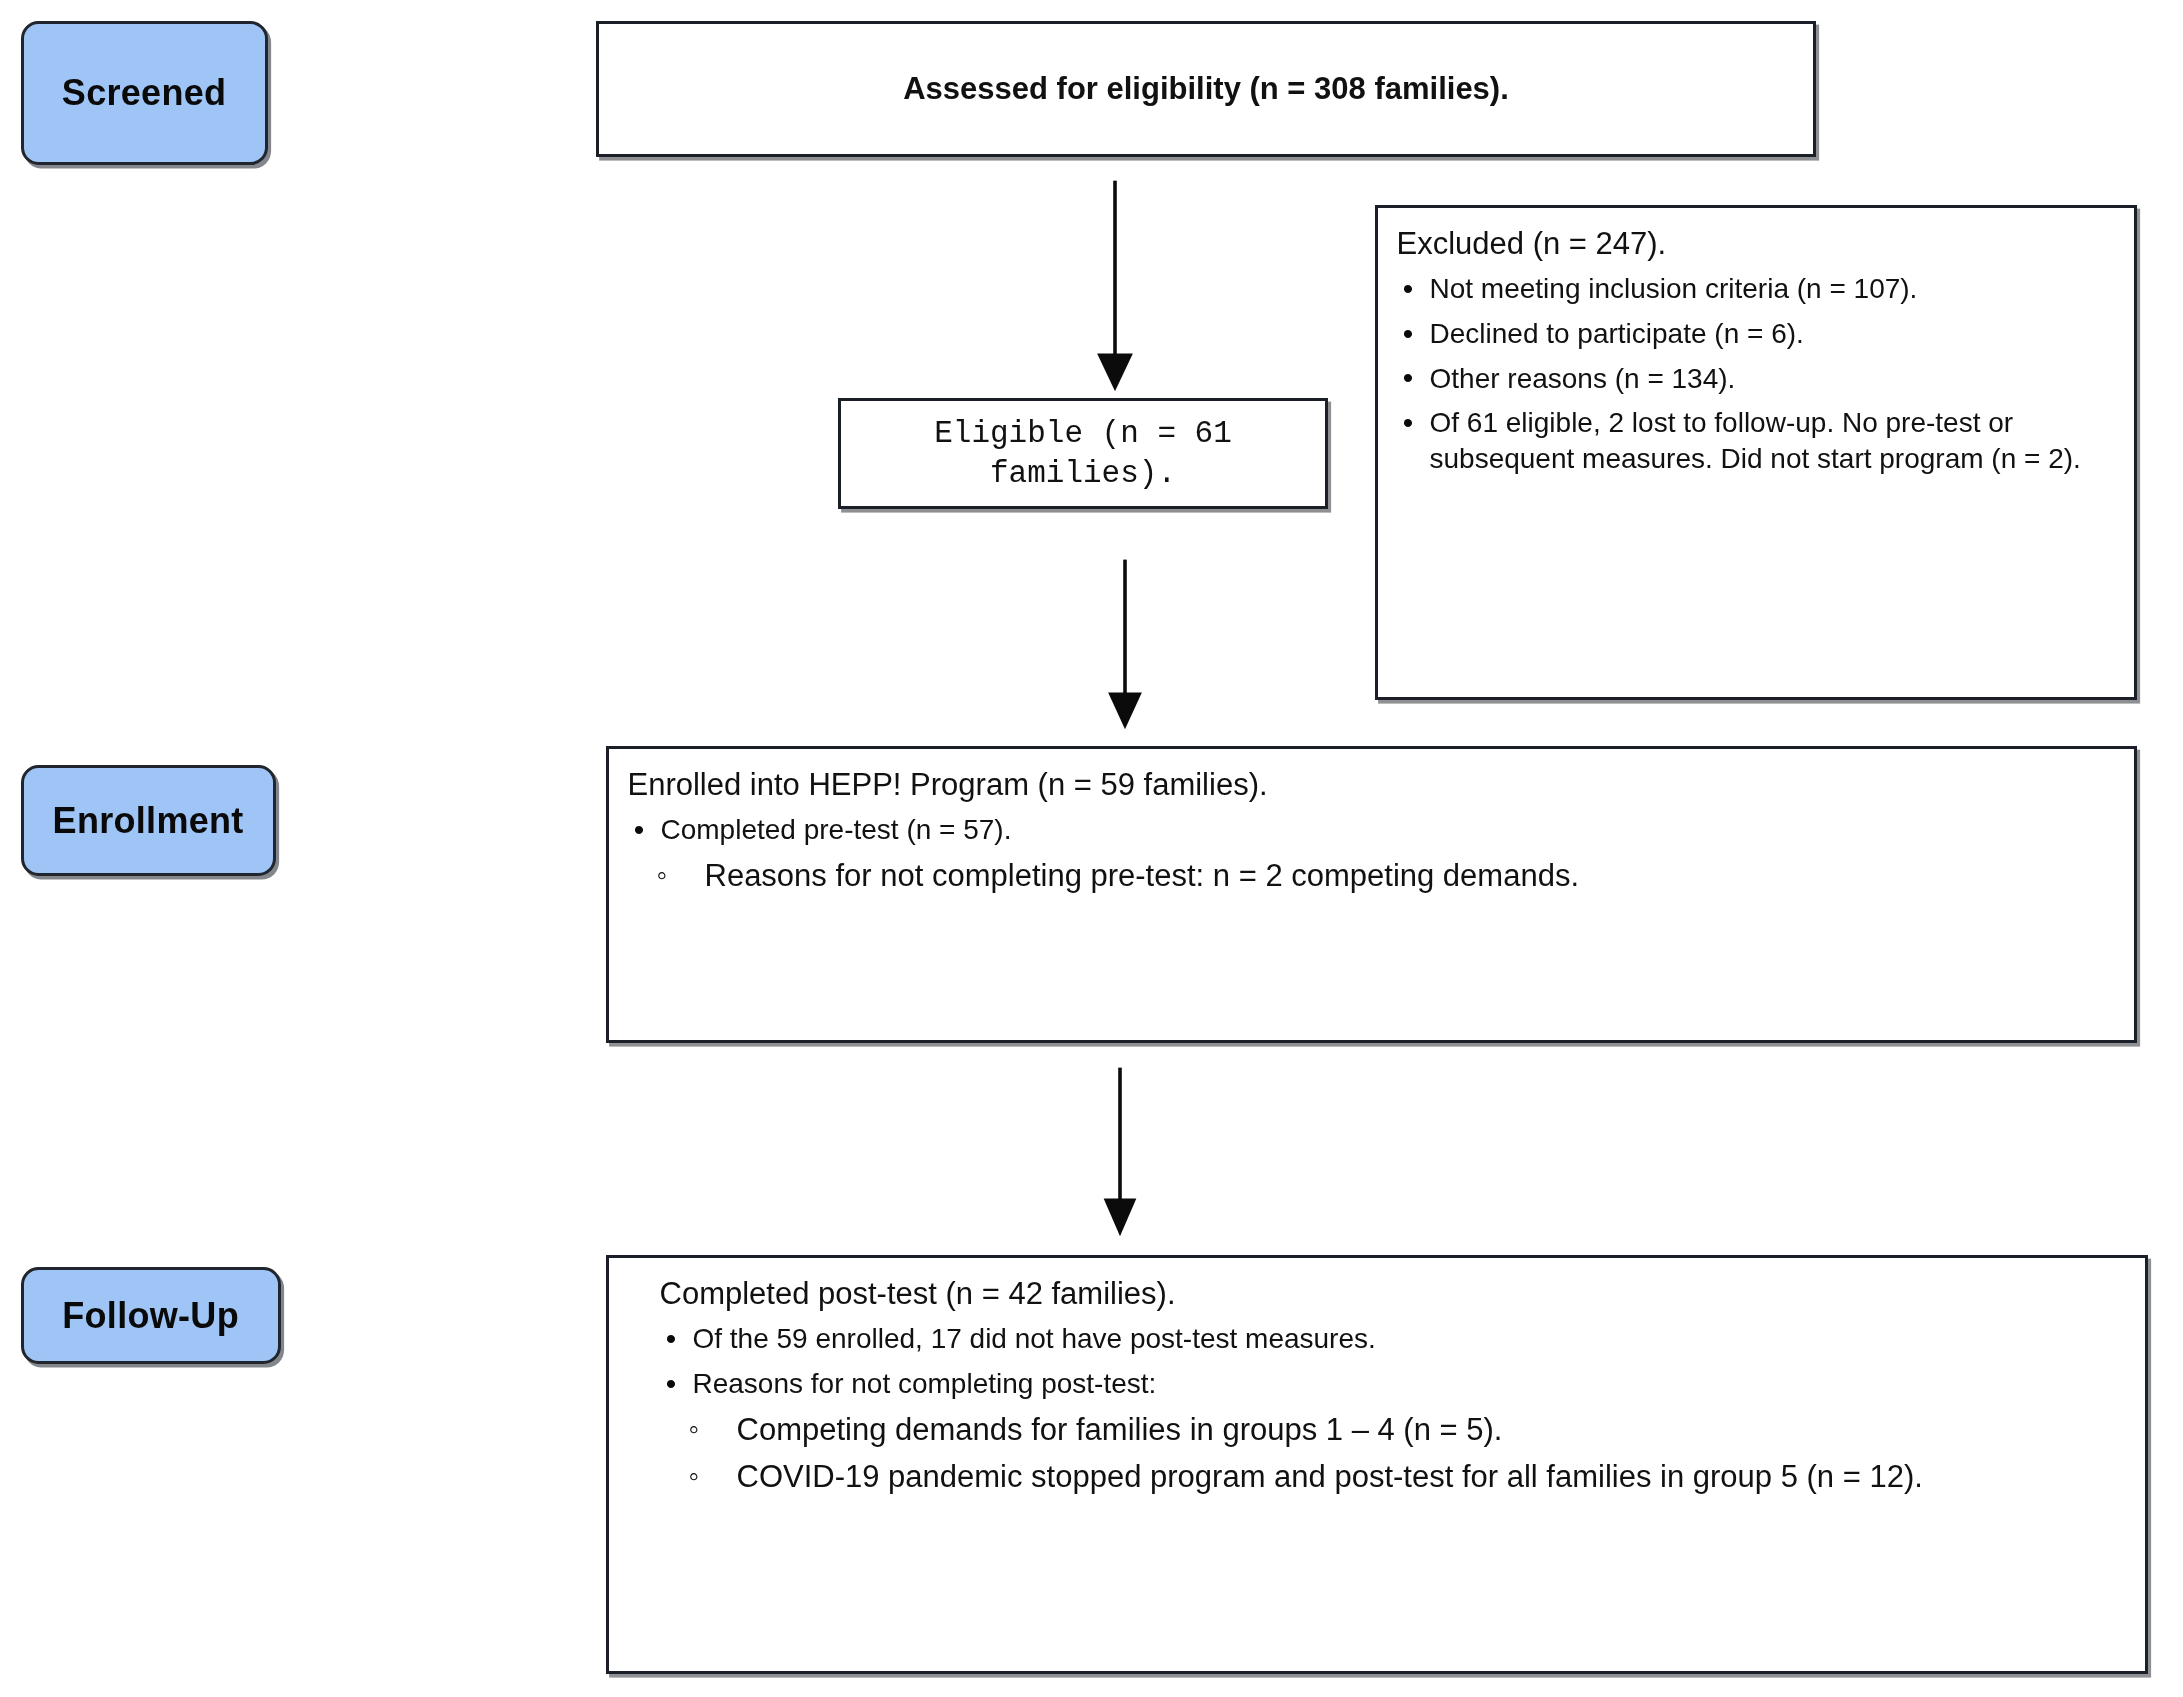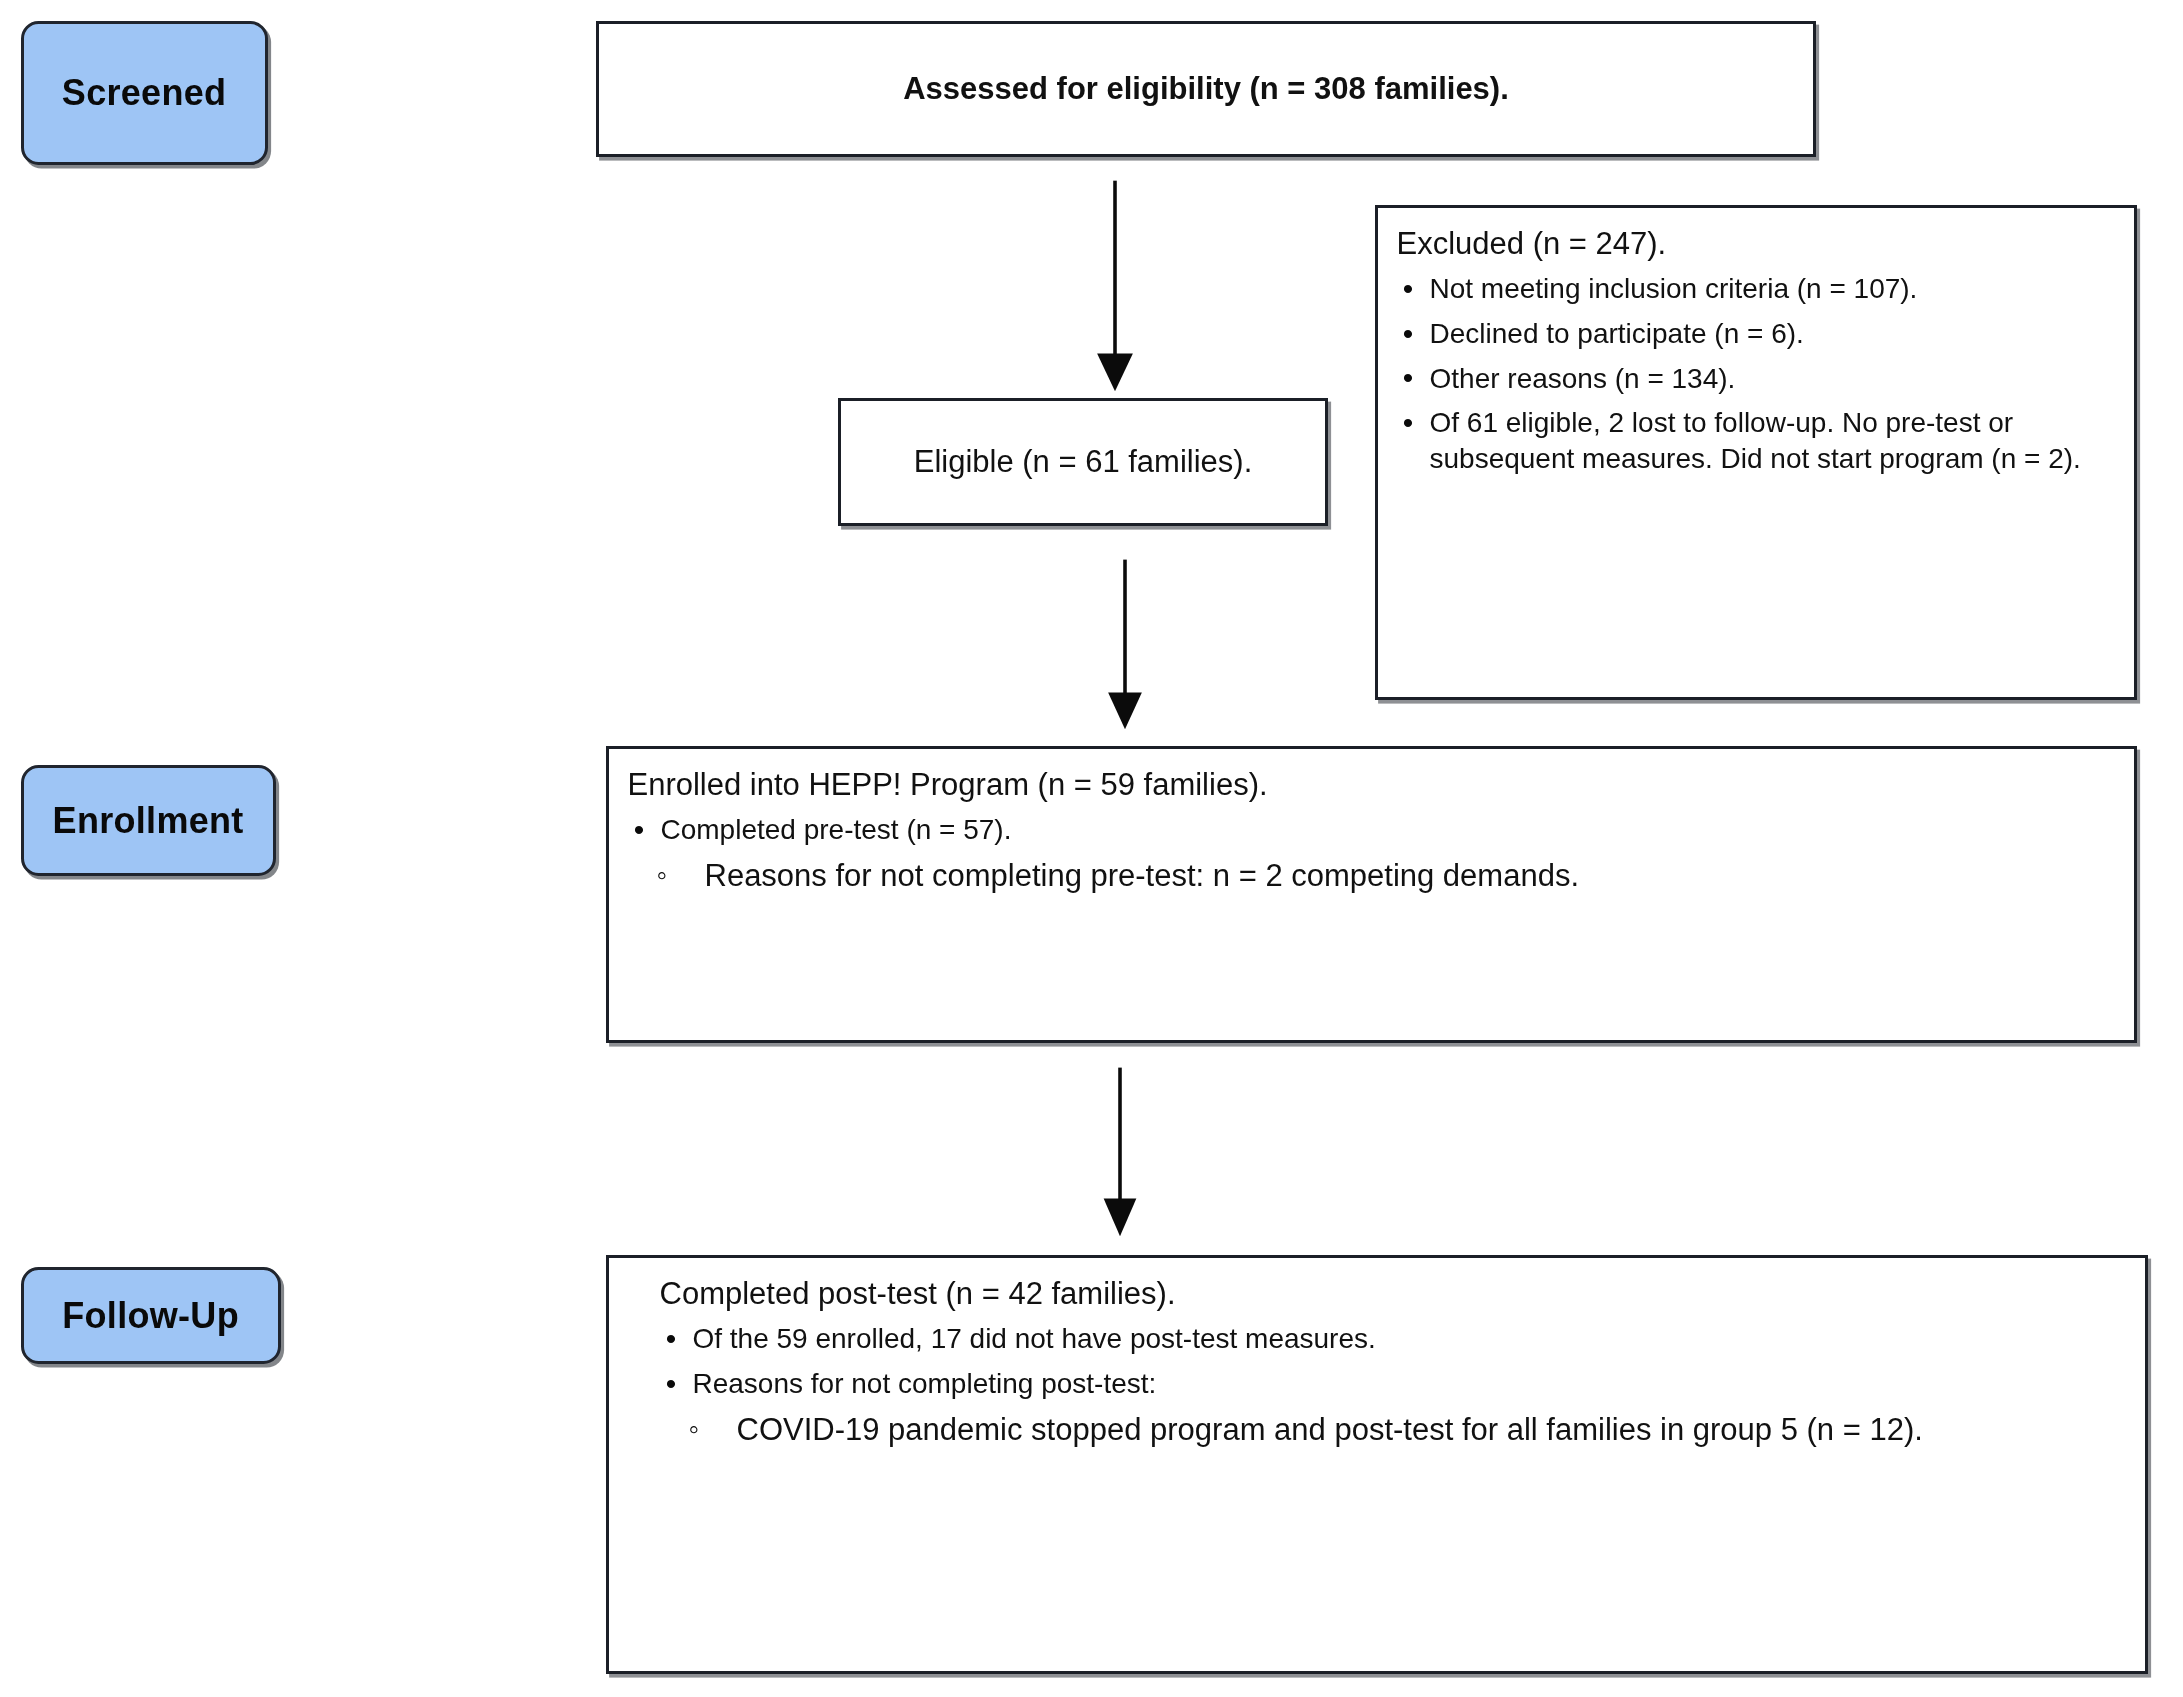--- a/index.html
+++ b/index.html
@@ -138,21 +138,21 @@
       <div class="ctext">Excluded (n = 247).</div>
       <ul class="lv1">
         <li>Not meeting inclusion criteria (n = 107).</li>
         <li>Declined to participate (n = 6).</li>
         <li>Other reasons (n = 134).</li>
         <li>Of 61 eligible, 2 lost to follow-up. No pre-test or subsequent measures. Did not start program (n = 2).</li>
       </ul>
     </div>
   </div>
 
-  <div class="box" style="left:838px; top:398px; width:490px; height:128px;">
+  <div class="box" style="left:838px; top:398px; width:490px; height:111px;font-family:Liberation Mono, monospace;">
     <div class="box-inner" style="display:flex;align-items:center;justify-content:center;height:100%;box-sizing:border-box;padding:0 12.4px;">
       <div class="ctext center">Eligible (n = 61 families).</div>
     </div>
   </div>
 
   <div class="arrow" style="left:1102px; top:559px;">
     <svg width="46" height="175" viewBox="0 0 90 340" aria-hidden="true">
       <line x1="45" y1="0" x2="45" y2="272" stroke="#0b0b0b" stroke-width="7"></line>
       <polygon points="45,332 12,260 78,260" fill="#0b0b0b"></polygon>
     </svg>
@@ -186,19 +186,20 @@
   </div>
 
   <div class="box" style="left:606px; top:1255px; width:1542px; height:419px;padding-left:32px;">
     <div class="box-inner">
       <div class="ctext">Completed post-test (n = 42 families).</div>
       <ul class="lv1">
         <li>Of the 59 enrolled, 17 did not have post-test measures.</li>
         <li>Reasons for not completing post-test:</li>
       </ul>
       <ul class="lv2">
+        <li>Competing demands for families in groups 1 – 4 (n = 5).</li>
         <li>COVID-19 pandemic stopped program and post-test for all families in group 5 (n = 12).</li>
       </ul>
     </div>
   </div>
 
 </div>
 
 
 </body></html>

